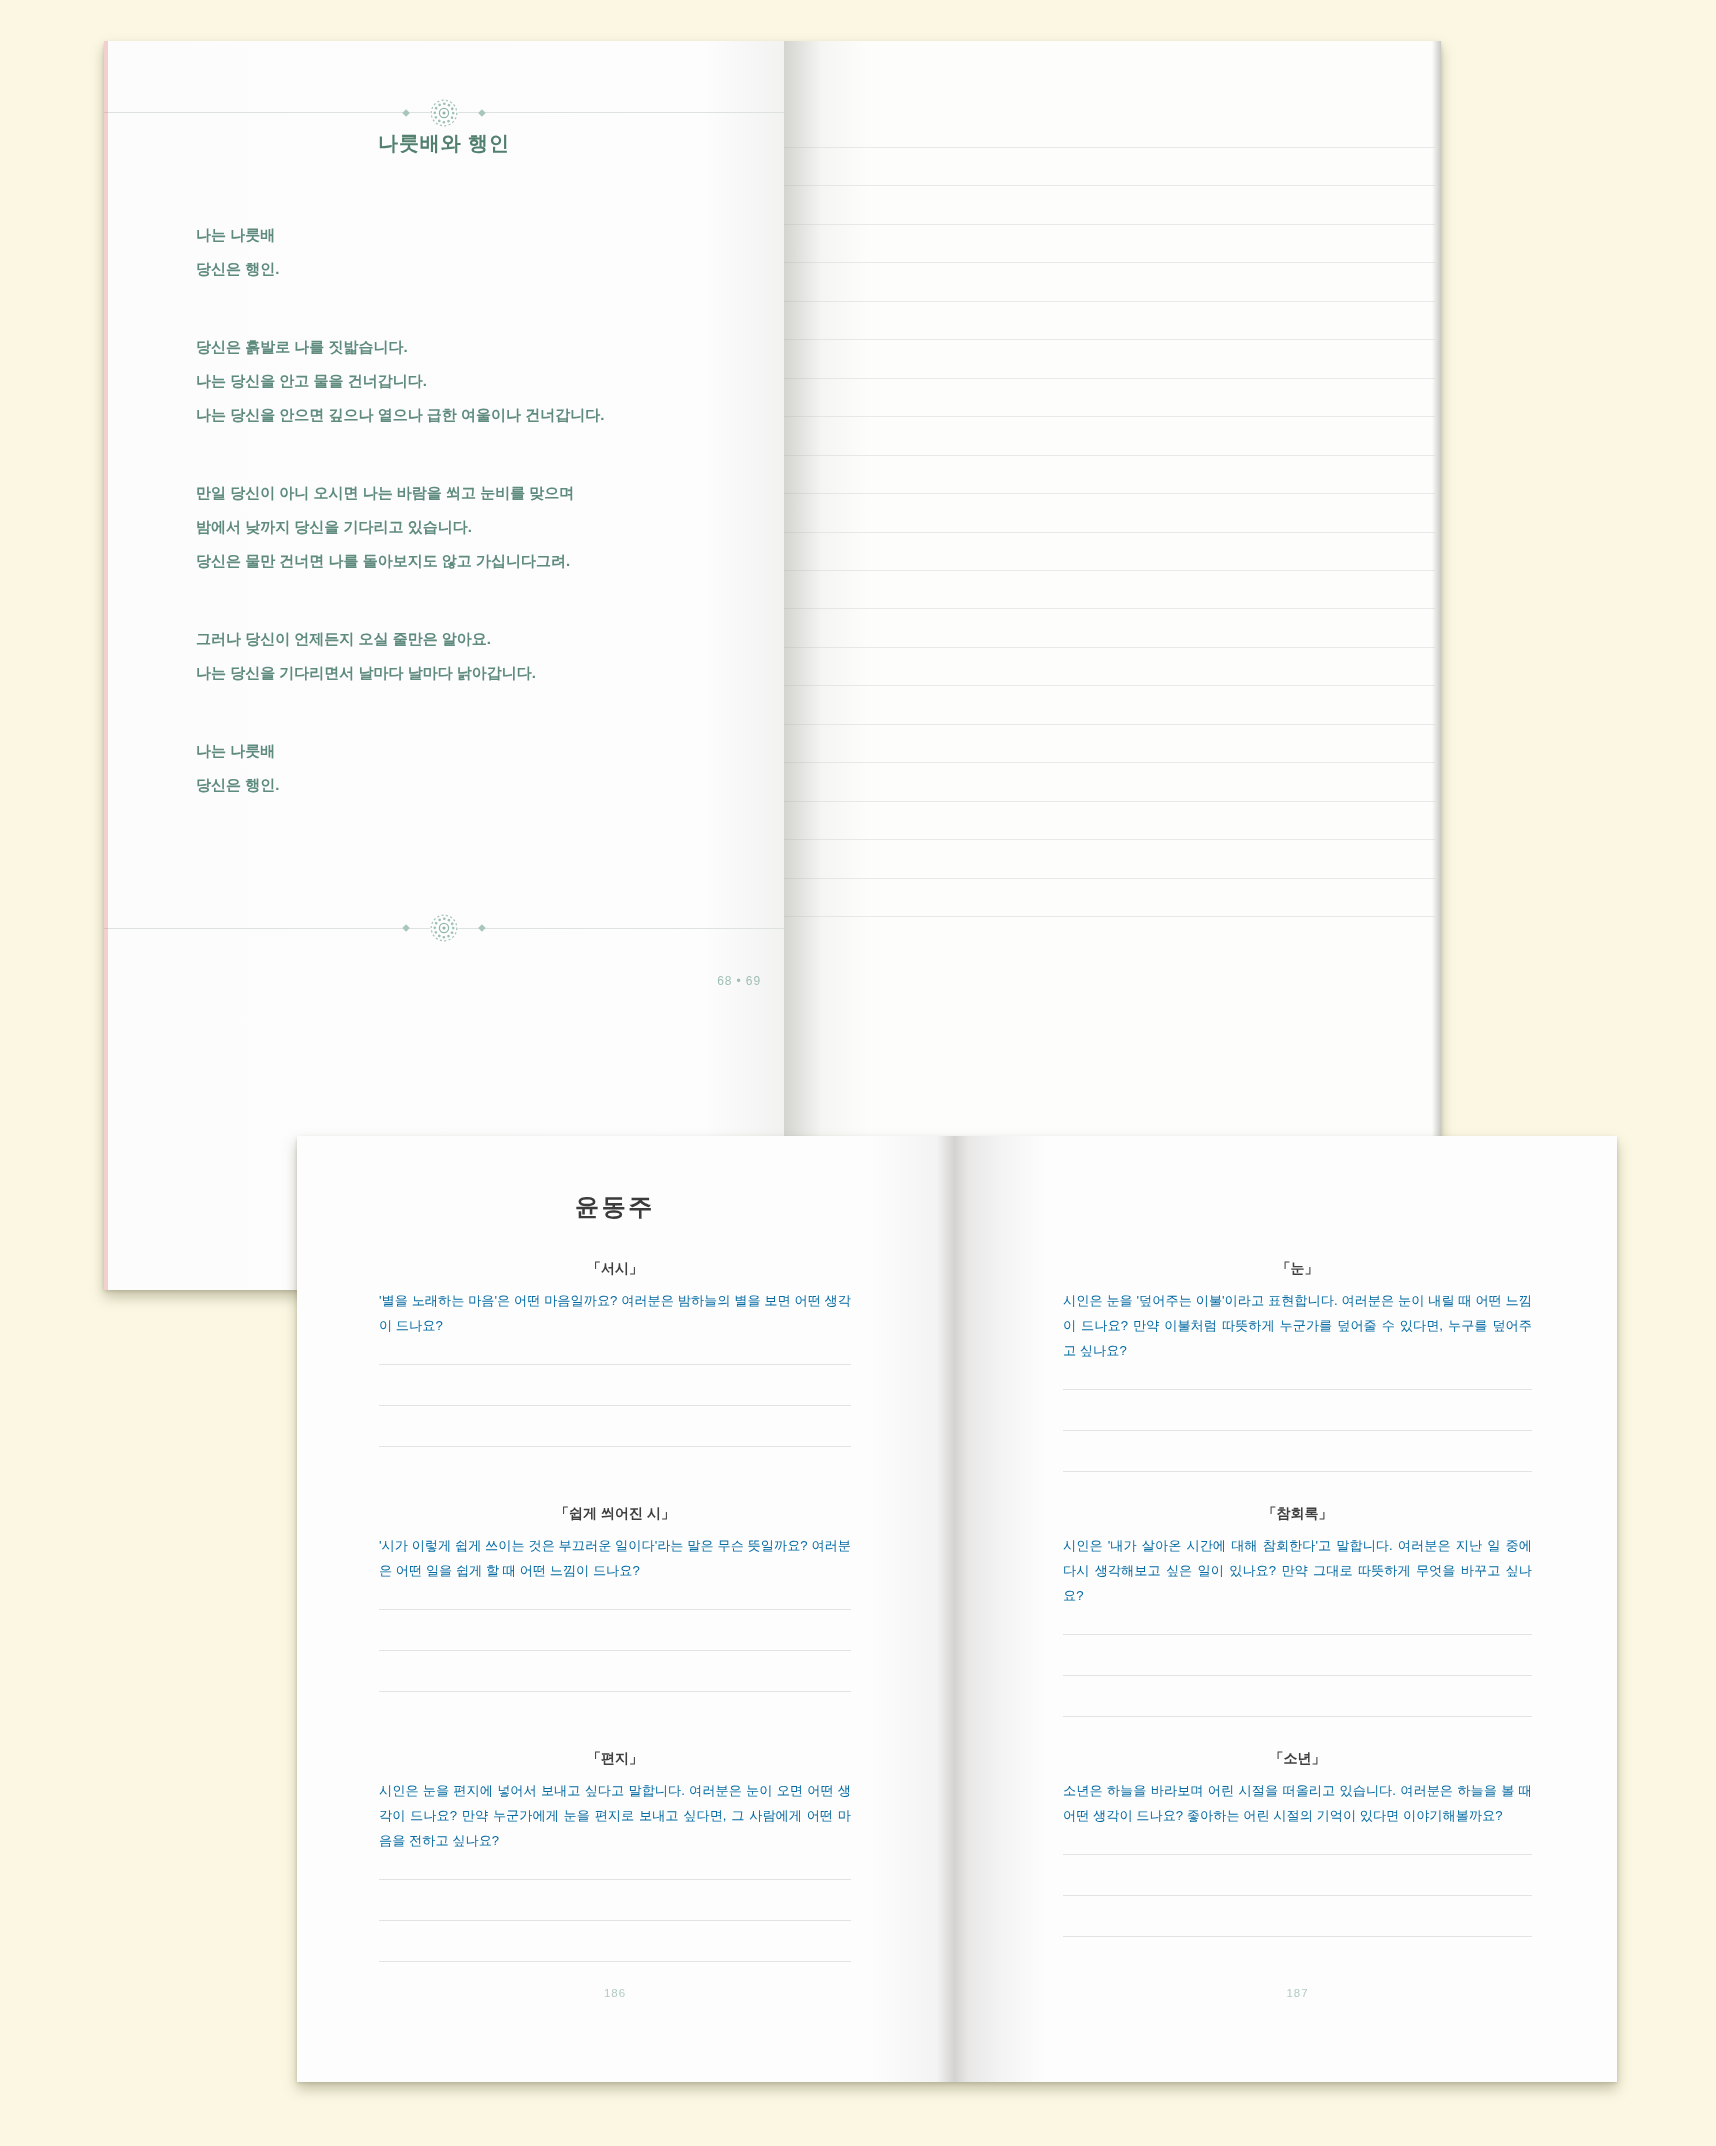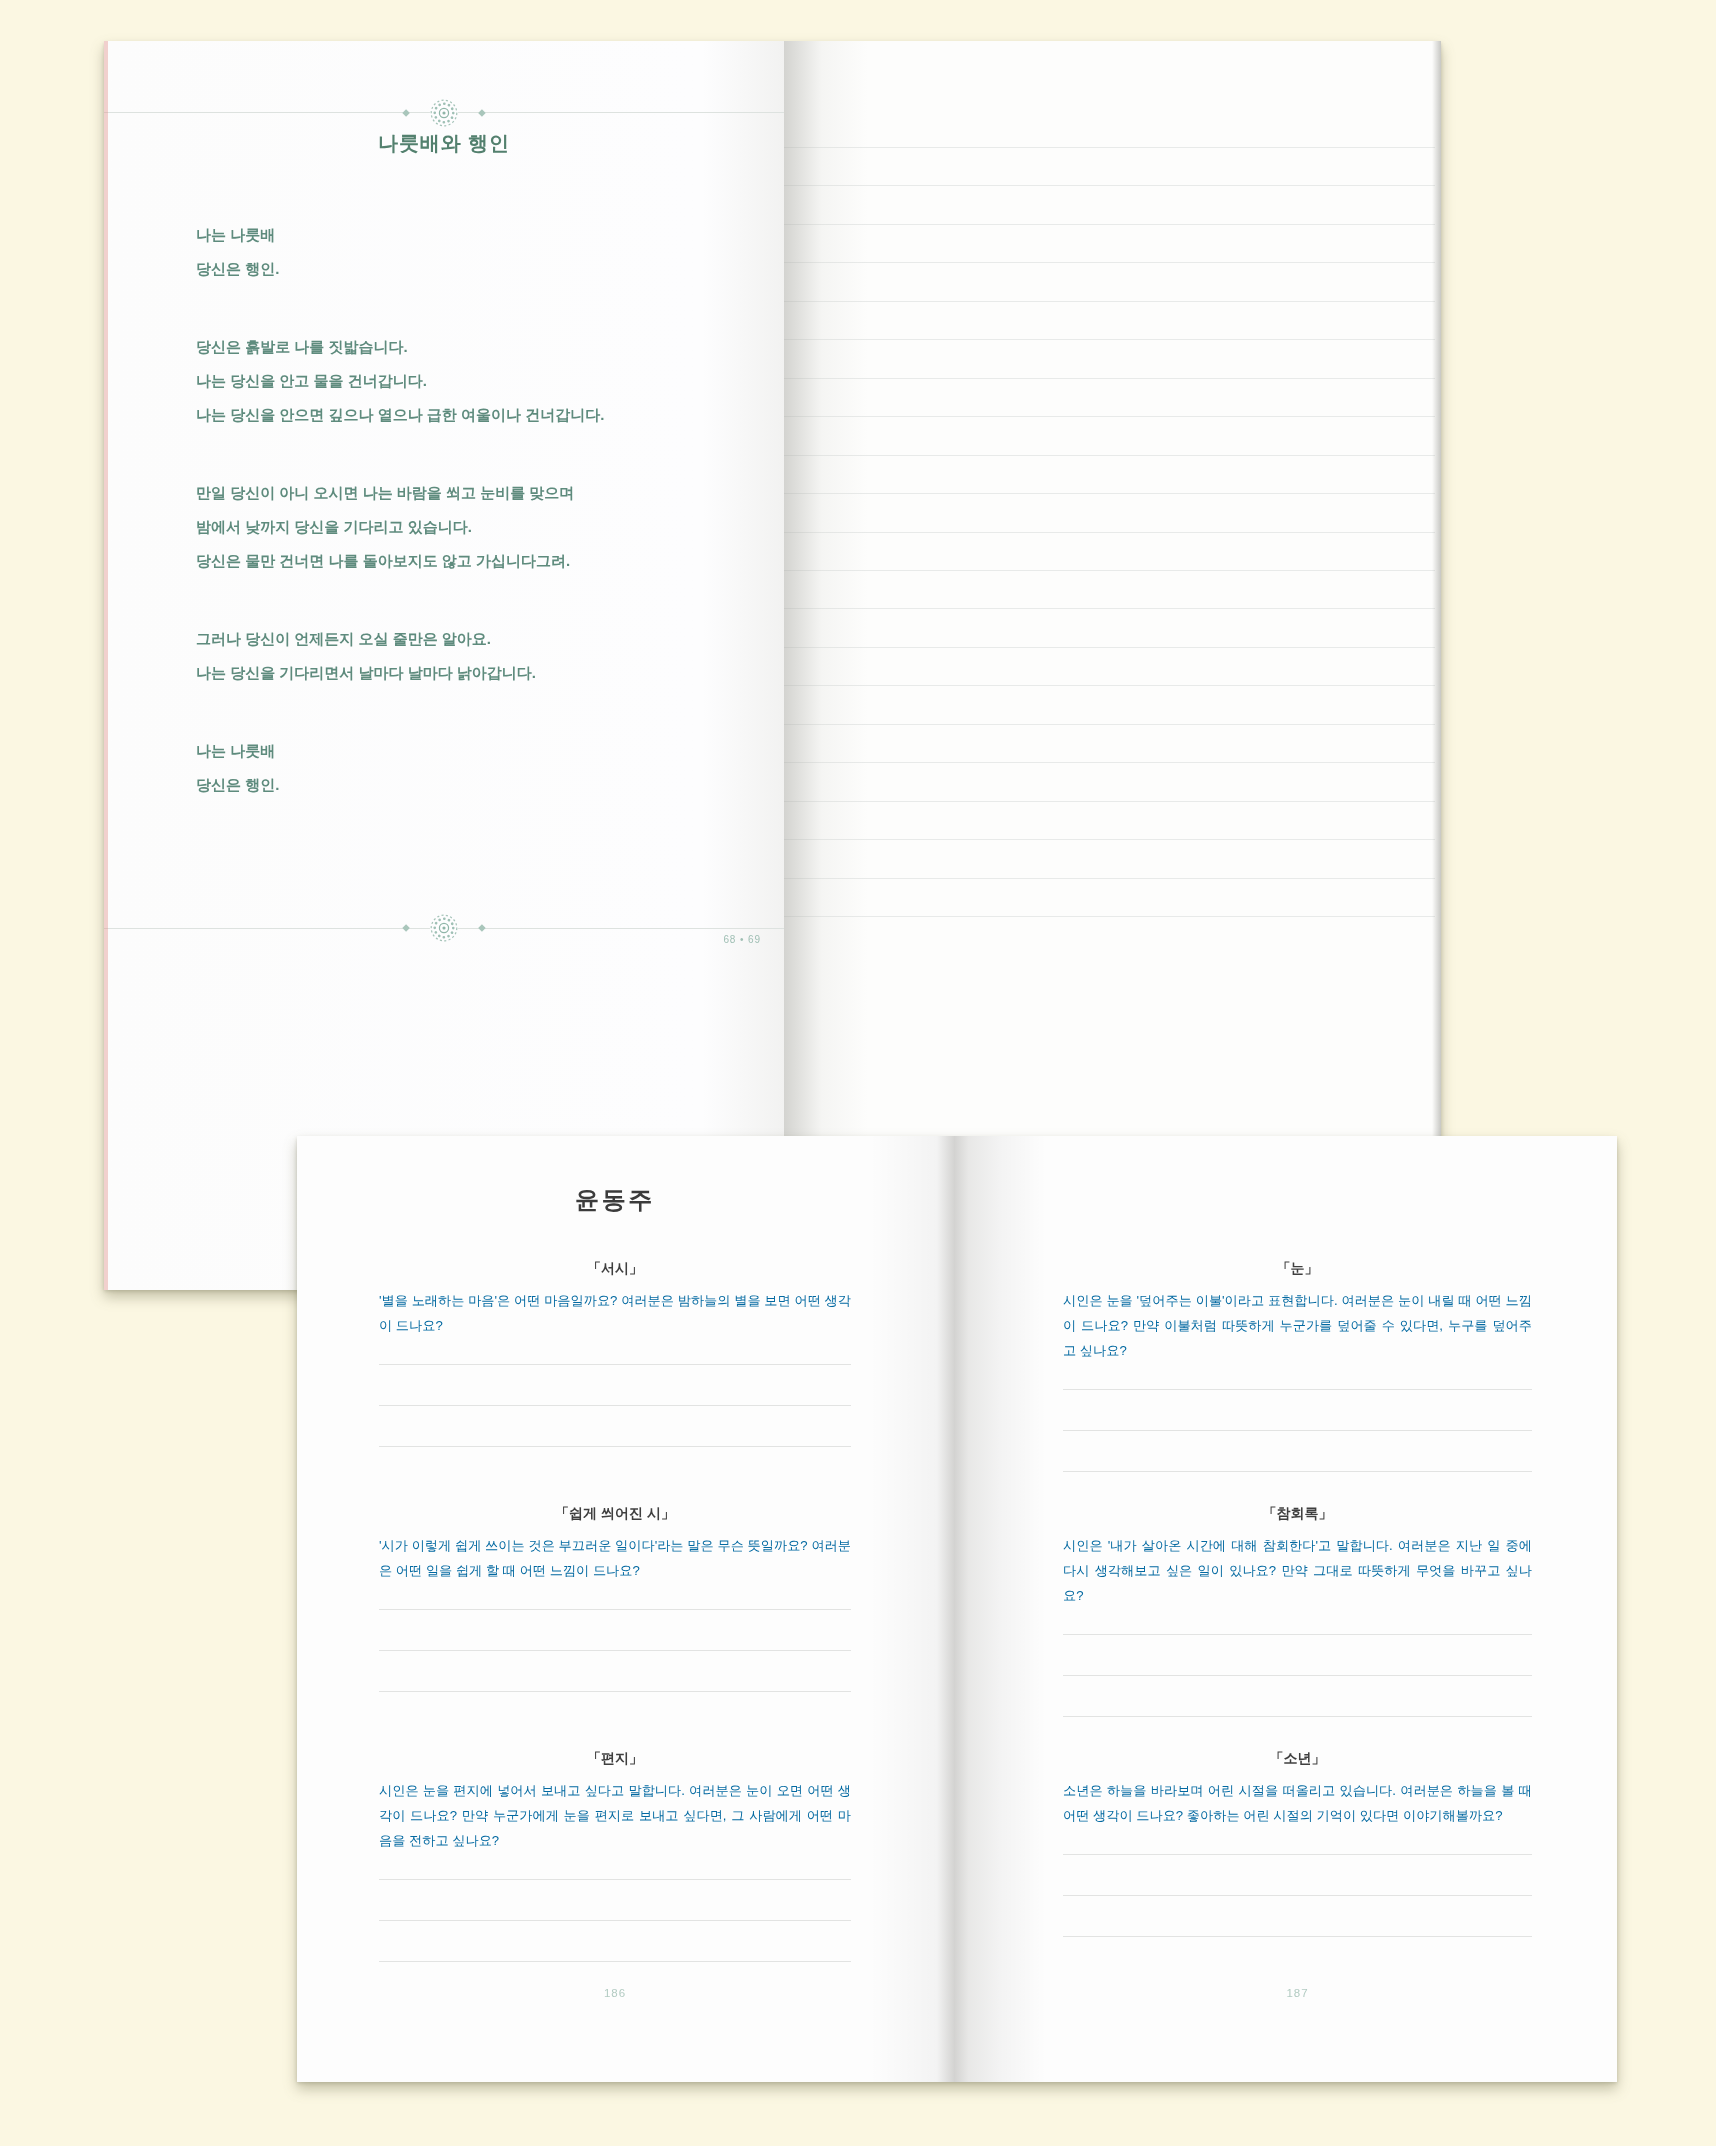--- a/index.html
+++ b/index.html
@@ -20,33 +20,33 @@
   .edge-red{position:absolute;left:0;top:0;bottom:0;width:3.5px;background:#e08a80;opacity:.38;}
   .rule{position:absolute;left:0;width:680px;height:0.9px;background:#dde2df;}
   .rule-top{top:71px;} .rule-bottom{top:887px;}
   .ornament{position:absolute;left:50%;transform:translateX(-50%);width:97px;height:32px;}
   .orn-top{top:56px;} .orn-bottom{top:871px;}
   .poem-title{position:absolute;top:89px;left:0;width:100%;margin:0;text-align:center;
           font-size:20px;font-weight:bold;color:#53806e;letter-spacing:0.9px;}
   .poem{position:absolute;left:92px;top:161px;}
   .stanza{margin:16px 0 44px 0;font-weight:bold;}
   .poem-line{font-size:15px;line-height:34px;color:#5e8b7d;white-space:nowrap;}
-  .folio{position:absolute;top:893px;right:23px;font-size:10px;color:#9fbfb4;letter-spacing:0.9px;padding-left:10px;}
+  .folio{position:absolute;top:933px;right:23px;font-size:12px;color:#9fbfb4;letter-spacing:0.9px;padding-left:10px;}
   .ruled-line{position:absolute;left:0;width:651px;height:0;border-top:1.8px solid #e8eae9;}
   
   .book2{left:297px;top:1136px;width:1320px;height:946px;}
   .p2-left{position:absolute;left:0;top:0;width:689px;height:100%;}
   .p2-right{position:absolute;left:689px;top:0;width:631px;height:100%;}
   .gutter2{position:absolute;left:573px;top:0;width:176px;height:100%;pointer-events:none;
           background:linear-gradient(90deg,rgba(0,0,0,0) 0%,rgba(0,0,0,.04) 38%,
           rgba(92,90,84,.26) 48%,rgba(122,120,114,.16) 56%,rgba(0,0,0,.04) 74%,rgba(0,0,0,0) 100%);}
   .col{position:absolute;top:0;height:100%;}
   .p2-left .col{left:82px;width:472px;}
   .p2-right .col{left:77px;width:469px;}
-  .wb-title{position:absolute;top:48px;left:0;width:100%;margin:0;text-align:center;
+  .wb-title{position:absolute;top:55px;left:0;width:100%;margin:0;text-align:center;
           font-size:24px;font-weight:bold;color:#3b3b3b;letter-spacing:2.6px;}
   .wb-sections{position:absolute;top:119px;left:0;right:0;}
   .wb-section{height:245px;overflow:hidden;}
   .wb-heading{text-align:center;font-size:14px;font-weight:bold;color:#3f3f3f;height:26.5px;line-height:26.5px;}
   .wb-question{margin-top:6px;font-size:13.2px;line-height:25px;color:#0369a1;text-align:justify;}
   .wb-line{height:0;border-top:1.8px solid #e2e3e2;margin-top:40px;}
   .wb-line:first-child{margin-top:26.5px;}
   .folio2{position:absolute;top:851px;left:0;width:100%;text-align:center;
           font-size:11.5px;color:#b2cbc2;letter-spacing:0.9px;}
 </style>

